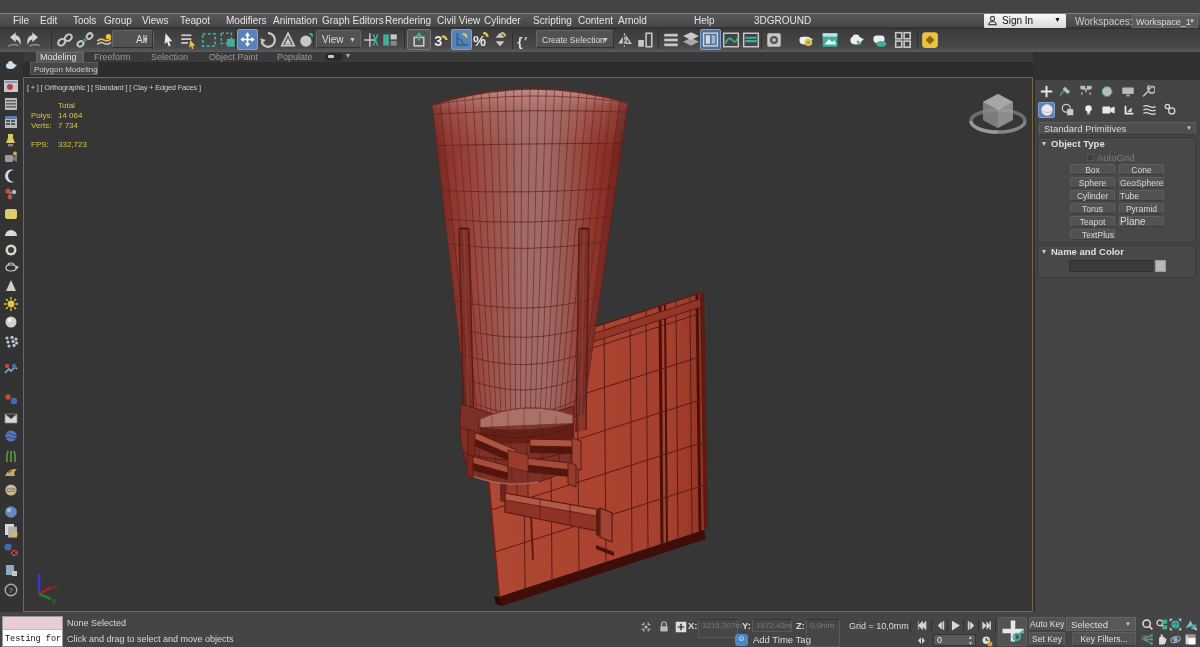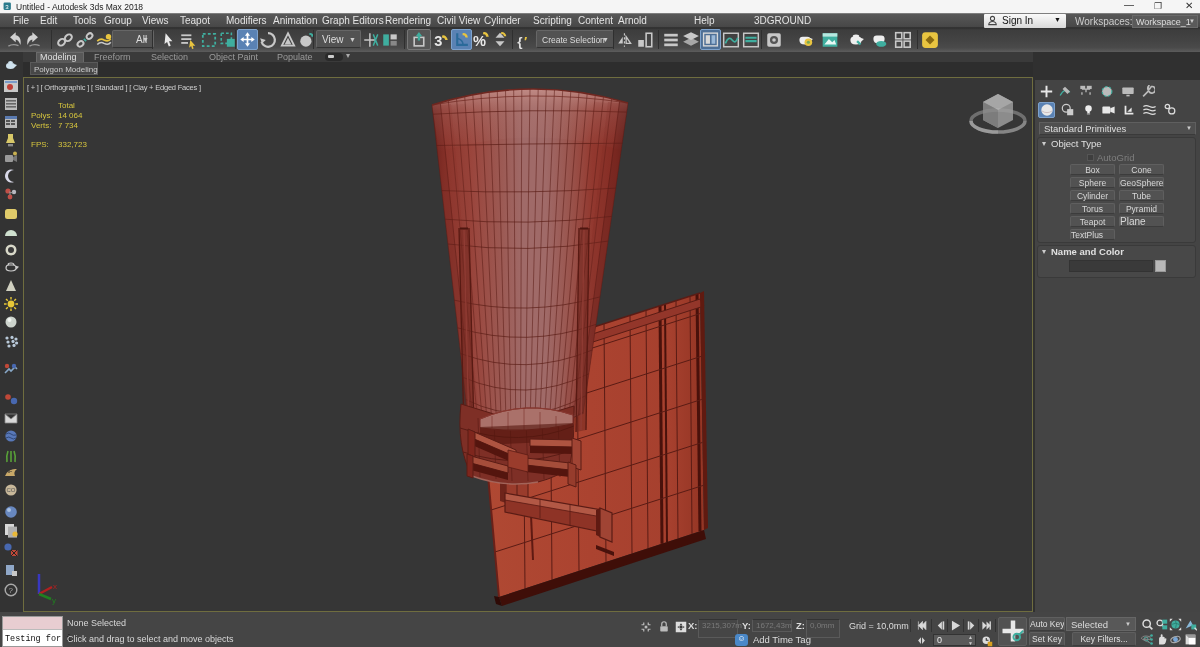--- a/index.html
+++ b/index.html
@@ -1,29 +1,19 @@
 <!DOCTYPE html>
 <html><head><meta charset="utf-8"><style>
 *{margin:0;padding:0;box-sizing:border-box}
 body{width:1200px;height:647px;overflow:hidden;font-family:"Liberation Sans",sans-serif;background:#444}
 #app{position:relative;width:1200px;height:647px}
 .abs{position:absolute}
 .txt{position:absolute;white-space:nowrap}
 </style></head><body>
 <div id="app">
-<div class="abs" style="left:0;top:0;width:1200px;height:13px;background:#f5f5f5">
-<svg class="abs" style="left:3px;top:2px" width="9" height="9" viewBox="0 0 16 16">
-        <rect x="1" y="1" width="13" height="13" rx="2" fill="#2a7a8c"></rect>
-        <text x="4" y="12" font-size="11" fill="#fff" font-family="Liberation Sans">3</text>
-      </svg>
-<span class="txt" style="left:16px;top:2px;font-size:8.5px;color:#222">Untitled - Autodesk 3ds Max 2018</span>
-<span class="txt" style="left:1124px;top:-1px;font-size:10px;color:#333">—</span>
-<span class="txt" style="left:1154px;top:1px;font-size:9px;color:#333">❐</span>
-<span class="txt" style="left:1185px;top:0px;font-size:10px;color:#333">✕</span>
-</div>
 <div class="abs" style="left:0;top:13px;width:1200px;height:15px;background:linear-gradient(#585858,#474747);border-top:1px solid #7e7e7e;border-bottom:1px solid #333">
 <span class="txt" style="left:13px;top:1px;font-size:10px;color:#e4e4e4">File</span>
 <span class="txt" style="left:40px;top:1px;font-size:10px;color:#e4e4e4">Edit</span>
 <span class="txt" style="left:73px;top:1px;font-size:10px;color:#e4e4e4">Tools</span>
 <span class="txt" style="left:104px;top:1px;font-size:10px;color:#e4e4e4">Group</span>
 <span class="txt" style="left:142px;top:1px;font-size:10px;color:#e4e4e4">Views</span>
 <span class="txt" style="left:180px;top:1px;font-size:10px;color:#e4e4e4">Teapot</span>
 <span class="txt" style="left:226px;top:1px;font-size:10px;color:#e4e4e4">Modifiers</span>
 <span class="txt" style="left:273px;top:1px;font-size:10px;color:#e4e4e4">Animation</span>
 <span class="txt" style="left:322px;top:1px;font-size:10px;color:#e4e4e4">Graph Editors</span>
@@ -621,34 +611,34 @@
       <circle cx="5" cy="4" r="2.5" fill="none" stroke="#ddd" stroke-width="1.4"></circle>
       <circle cx="10" cy="9" r="3.5" fill="none" stroke="#ddd" stroke-width="1.4"></circle>
       <path d="M7 6 L8 7" stroke="#ddd"></path>
     </svg>
 <div class="abs" style="left:1039px;top:122px;width:157px;height:13px;background:#4f4f4f;border:1px solid #5f5f5f;border-bottom-color:#3a3a3a">
       <span class="txt" style="left:4px;top:0px;font-size:9.5px;color:#ddd">Standard Primitives</span>
       <span class="txt" style="right:3px;top:2px;font-size:6px;color:#ccc">▼</span>
     </div>
 <div class="abs" style="left:1037px;top:137px;width:159px;height:106px;background:#484848;border:1px solid #3a3a3a;border-radius:3px"></div>
 <span class="txt" style="left:1042px;top:139px;font-size:8px;color:#ccc">▾</span>
-<span class="txt" style="left:1051px;top:138px;font-size:9.5px;font-weight:normal;color:#e0e0e0">Object Type</span>
+<span class="txt" style="left:1051px;top:138px;font-size:9.5px;font-weight:bold;color:#e0e0e0">Object Type</span>
 <div class="abs" style="left:1087px;top:154px;width:7px;height:7px;background:#3e3e3e;border:1px solid #555"></div>
 <span class="txt" style="left:1097px;top:152px;font-size:9.5px;color:#7e7e7e">AutoGrid</span>
 <div class="abs" style="left:1070px;top:164px;width:45px;height:11px;background:#525252;border:1px solid #5f5f5f;border-bottom-color:#3c3c3c;border-radius:2px;text-align:center;font-size:8.5px;color:#d8d8d8;line-height:10px;white-space:nowrap">Box</div>
 <div class="abs" style="left:1119px;top:164px;width:45px;height:11px;background:#525252;border:1px solid #5f5f5f;border-bottom-color:#3c3c3c;border-radius:2px;text-align:center;font-size:8.5px;color:#d8d8d8;line-height:10px;white-space:nowrap">Cone</div>
 <div class="abs" style="left:1070px;top:177px;width:45px;height:11px;background:#525252;border:1px solid #5f5f5f;border-bottom-color:#3c3c3c;border-radius:2px;text-align:center;font-size:8.5px;color:#d8d8d8;line-height:10px;white-space:nowrap">Sphere</div>
 <div class="abs" style="left:1119px;top:177px;width:45px;height:11px;background:#525252;border:1px solid #5f5f5f;border-bottom-color:#3c3c3c;border-radius:2px;font-size:8.5px;color:#d8d8d8;line-height:10px;white-space:nowrap">GeoSphere</div>
 <div class="abs" style="left:1070px;top:190px;width:45px;height:11px;background:#525252;border:1px solid #5f5f5f;border-bottom-color:#3c3c3c;border-radius:2px;text-align:center;font-size:8.5px;color:#d8d8d8;line-height:10px;white-space:nowrap">Cylinder</div>
-<div class="abs" style="left:1119px;top:190px;width:45px;height:11px;background:#525252;border:1px solid #5f5f5f;border-bottom-color:#3c3c3c;border-radius:2px;text-align:center;font-size:8.5px;color:#d8d8d8;line-height:10px;white-space:nowrap">Tube</div>
+<div class="abs" style="left:1119px;top:190px;width:45px;height:11px;background:#525252;border:1px solid #5f5f5f;border-bottom-color:#3c3c3c;border-radius:2px;font-size:8.5px;color:#d8d8d8;line-height:10px;white-space:nowrap">Tube</div>
 <div class="abs" style="left:1070px;top:203px;width:45px;height:11px;background:#525252;border:1px solid #5f5f5f;border-bottom-color:#3c3c3c;border-radius:2px;text-align:center;font-size:8.5px;color:#d8d8d8;line-height:10px;white-space:nowrap">Torus</div>
 <div class="abs" style="left:1119px;top:203px;width:45px;height:11px;background:#525252;border:1px solid #5f5f5f;border-bottom-color:#3c3c3c;border-radius:2px;text-align:center;font-size:8.5px;color:#d8d8d8;line-height:10px;white-space:nowrap">Pyramid</div>
 <div class="abs" style="left:1070px;top:216px;width:45px;height:11px;background:#525252;border:1px solid #5f5f5f;border-bottom-color:#3c3c3c;border-radius:2px;text-align:center;font-size:8.5px;color:#d8d8d8;line-height:10px;white-space:nowrap">Teapot</div>
 <div class="abs" style="left:1119px;top:216px;width:45px;height:11px;background:#525252;border:1px solid #5f5f5f;border-bottom-color:#3c3c3c;border-radius:2px;text-align:left;font-size:10px;color:#d8d8d8;line-height:10px;white-space:nowrap">Plane</div>
-<div class="abs" style="left:1070px;top:229px;width:45px;height:11px;background:#525252;border:1px solid #5f5f5f;border-bottom-color:#3c3c3c;border-radius:2px;text-align:left;font-size:8.5px;color:#d8d8d8;line-height:10px;white-space:nowrap">TextPlus</div>
+<div class="abs" style="left:1070px;top:229px;width:45px;height:11px;background:#525252;border:1px solid #5f5f5f;border-bottom-color:#3c3c3c;border-radius:2px;text-align:right;font-size:8.5px;color:#d8d8d8;line-height:10px;white-space:nowrap">TextPlus</div>
 <div class="abs" style="left:1037px;top:245px;width:159px;height:33px;background:#484848;border:1px solid #3a3a3a;border-radius:3px"></div>
 <span class="txt" style="left:1042px;top:247px;font-size:8px;color:#ccc">▾</span>
 <span class="txt" style="left:1051px;top:246px;font-size:9.5px;font-weight:bold;color:#e0e0e0">Name and Color</span>
 <div class="abs" style="left:1069px;top:260px;width:84px;height:12px;background:#3a3a3a;border:1px solid #333"></div>
 <div class="abs" style="left:1155px;top:260px;width:11px;height:12px;background:#b8b8b8;border:1px solid #999"></div>
 <div class="abs" style="left:0;top:612px;width:1200px;height:35px;background:#454545"></div>
 <div class="abs" style="left:2px;top:616px;width:61px;height:31px;background:#fff;border:1px solid #999">
       <div class="abs" style="left:0;top:0;width:59px;height:13px;background:#e8cdd1;border-bottom:1px solid #bbb"></div>
       <span class="txt" style="left:2px;top:17px;font-size:8.5px;font-family:'Liberation Mono',monospace;color:#111">Testing for i</span>
     </div>
@@ -671,21 +661,21 @@
     </svg>
 <span class="txt" style="left:688px;top:620px;font-size:9.5px;font-weight:bold;color:#ddd">X:</span>
     <div class="abs" style="left:698px;top:619px;width:40px;height:19px;background:#464646;border:1px solid #5a5a5a;border-top-color:#333">
       <span class="txt" style="left:3px;top:1px;font-size:8px;color:#7a7a7a">3215,307m</span>
     </div>
 <span class="txt" style="left:742px;top:620px;font-size:9.5px;font-weight:bold;color:#ddd">Y:</span>
     <div class="abs" style="left:752px;top:619px;width:40px;height:13px;background:#464646;border:1px solid #5a5a5a;border-top-color:#333">
       <span class="txt" style="left:3px;top:1px;font-size:8px;color:#7a7a7a">1672,43m</span>
     </div>
 <span class="txt" style="left:796px;top:620px;font-size:9.5px;font-weight:bold;color:#ddd">Z:</span>
-    <div class="abs" style="left:806px;top:619px;width:34px;height:19px;background:#464646;border:1px solid #5a5a5a;border-top-color:#333">
+    <div class="abs" style="left:806px;top:619px;width:34px;height:28px;background:#464646;border:1px solid #5a5a5a;border-top-color:#333">
       <span class="txt" style="left:3px;top:1px;font-size:8px;color:#7a7a7a">0,0mm</span>
     </div>
 <span class="txt" style="left:849px;top:621px;font-size:9px;color:#ddd">Grid = 10,0mm</span>
 <div class="abs" style="left:735px;top:634px;width:13px;height:12px;background:#4a88c8;border-radius:3px">
       <span class="txt" style="left:2.5px;top:0px;font-size:8px;color:#fff">☺</span>
     </div>
 <span class="txt" style="left:753px;top:634px;font-size:9.5px;color:#ddd">Add Time Tag</span>
 <svg style="position:absolute;left:916px;top:620px;" width="13" height="11" viewBox="0 0 16 16">
       <path d="M2 2 L2 14 M13 2 L7 8 L13 14 Z M8 2 L2 8 L8 14 Z" fill="#d8d8d8" stroke="#d8d8d8" stroke-width="1"></path>
     </svg>

